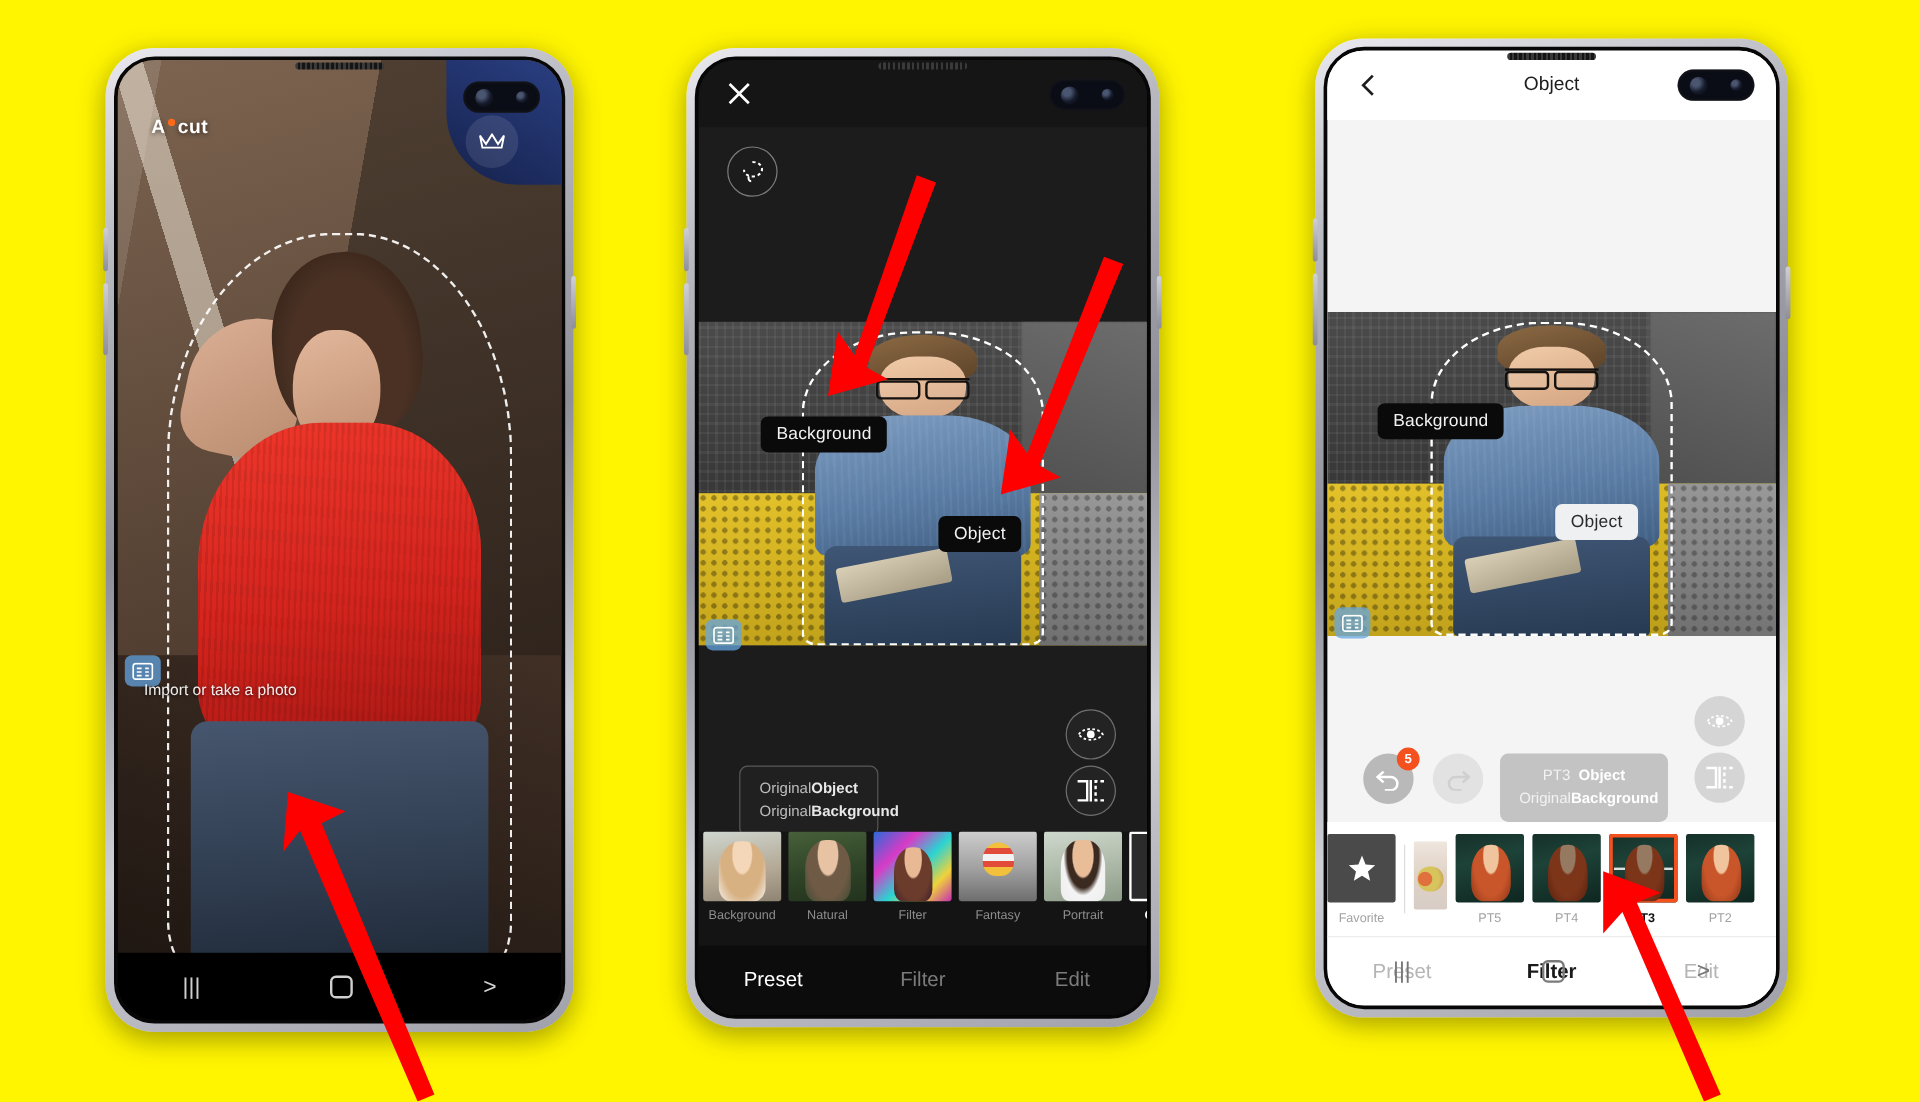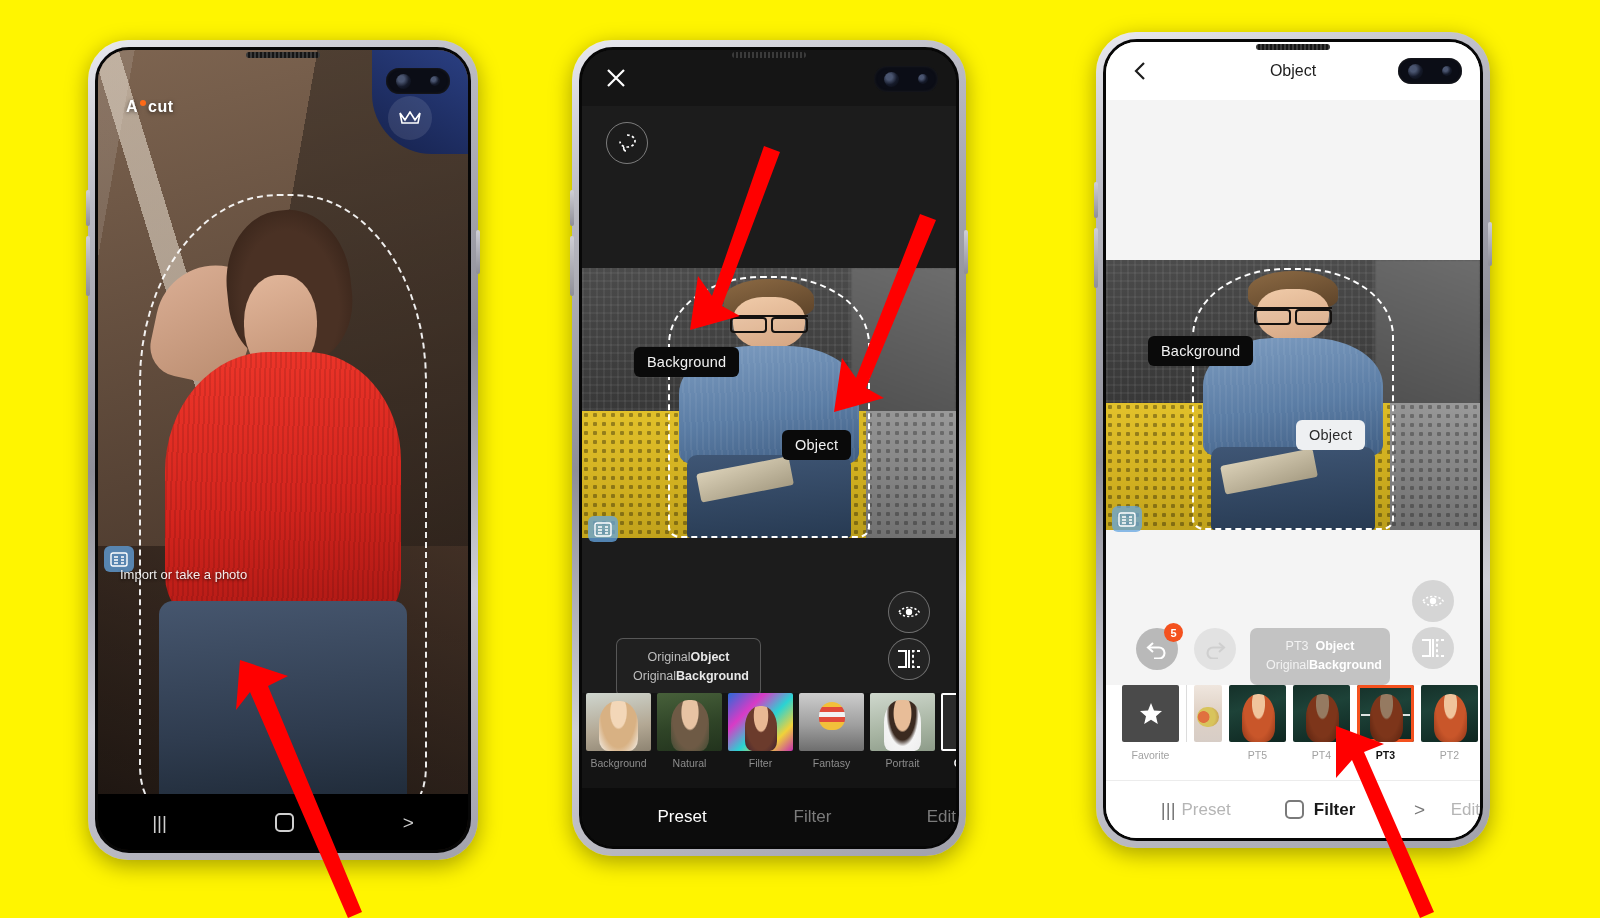--- a/index.html
+++ b/index.html
@@ -251,21 +251,21 @@
   .pcell .pname{font-size:10.5px;margin-top:6px;color:#8d8d8d;display:block;}
   .pcell.active .pname{color:#fff;font-weight:700;}
   .pthumb.orig{background:#2b2b2b;border:2px solid #fff;display:flex;align-items:center;justify-content:center;}
 
   .tabbar{
     position:absolute;left:0;right:0;bottom:0;height:58px;z-index:16;
     display:flex;align-items:center;
   }
   .tabbar.dark{background:#0c0c0c;}
   .tabbar.lite{background:#fff;border-top:1px solid #ececec;}
-  .tabbar .tab{flex:1;text-align:right;font-size:17px;color:#7b7b7b;}
+  .tabbar .tab{flex:1;text-align:center;font-size:17px;color:#7b7b7b;}
   .tabbar .tab.active{color:#fff;}
   .tabbar.lite .tab{color:#b5b5b5;}
   .tabbar.lite .tab.active{color:#1a1a1a;font-weight:700;}
 
   
   #p3{left:1096px;top:32px;width:394px;height:816px;}
   .p3screen{background:#f4f4f4;}
   .p3-top{
     position:absolute;left:0;right:0;top:0;height:58px;background:#fff;z-index:15;
     display:flex;align-items:center;
@@ -278,21 +278,21 @@
     display:flex;align-items:center;justify-content:center;position:relative;
   }
   .circ-btn.off{background:#e2e2e2;}
   .badge{
     position:absolute;top:-5px;right:-5px;min-width:19px;height:19px;border-radius:50%;
     background:#f4511e;color:#fff;font-size:11px;font-weight:700;
     display:flex;align-items:center;justify-content:center;padding:0 4px;
   }
   .filter-strip{
     position:absolute;left:0;right:0;height:95px;z-index:15;background:#fff;
-    display:flex;align-items:flex-start;gap:7px;padding-left:16px;overflow:hidden;
+    display:flex;align-items:center;gap:7px;overflow:hidden;
   }
   .fcell{width:57px;flex:0 0 57px;text-align:center;position:relative;}
   .fthumb{width:57px;height:57px;border-radius:2px;overflow:hidden;position:relative;}
   .fcell .fname{font-size:10.5px;margin-top:7px;color:#a2a2a2;display:block;}
   .fcell.active .fname{color:#111;font-weight:700;}
   .fcell.active .fthumb{outline:3px solid #f4511e;outline-offset:-3px;}
   .fav-thumb{background:#4a4a4a;display:flex;align-items:center;justify-content:center;}
   .divider-v{width:1px;height:57px;background:#dcdcdc;flex:0 0 1px;margin-top:0;}
   .slider-mini{
     position:absolute;left:4px;right:4px;top:50%;height:2px;background:rgba(255,255,255,.85);
@@ -456,21 +456,21 @@
           </svg>
       </div>
       <div class="round-btn dark" style="right:26px;top:588px;">
         <svg width="26" height="20" viewBox="0 0 26 20">
             <path d="M2 2 H10 V18 H2" fill="none" stroke="#fff" stroke-width="2"></path>
             <path d="M13 1 V19" stroke="#fff" stroke-width="2"></path>
             <path d="M24 2 H17 V18 H24" fill="none" stroke="#fff" stroke-width="2" stroke-dasharray="3 2.4"></path>
           </svg>
       </div>
 
-      <div class="status-pill dark" style="left:34px;top:588px;width:145px;">
+      <div class="status-pill dark" style="left:34px;top:588px;width:116px;">
         <div><span class="muted">Original</span><b>Object</b></div>
         <div><span class="muted">Original</span><b>Background</b></div>
       </div>
 
       <div class="preset-strip dark" style="bottom:58px;">
         <div class="pcell">
           <div class="pthumb t-blonde"></div>
           <span class="pname">Background</span>
         </div>
         <div class="pcell">

